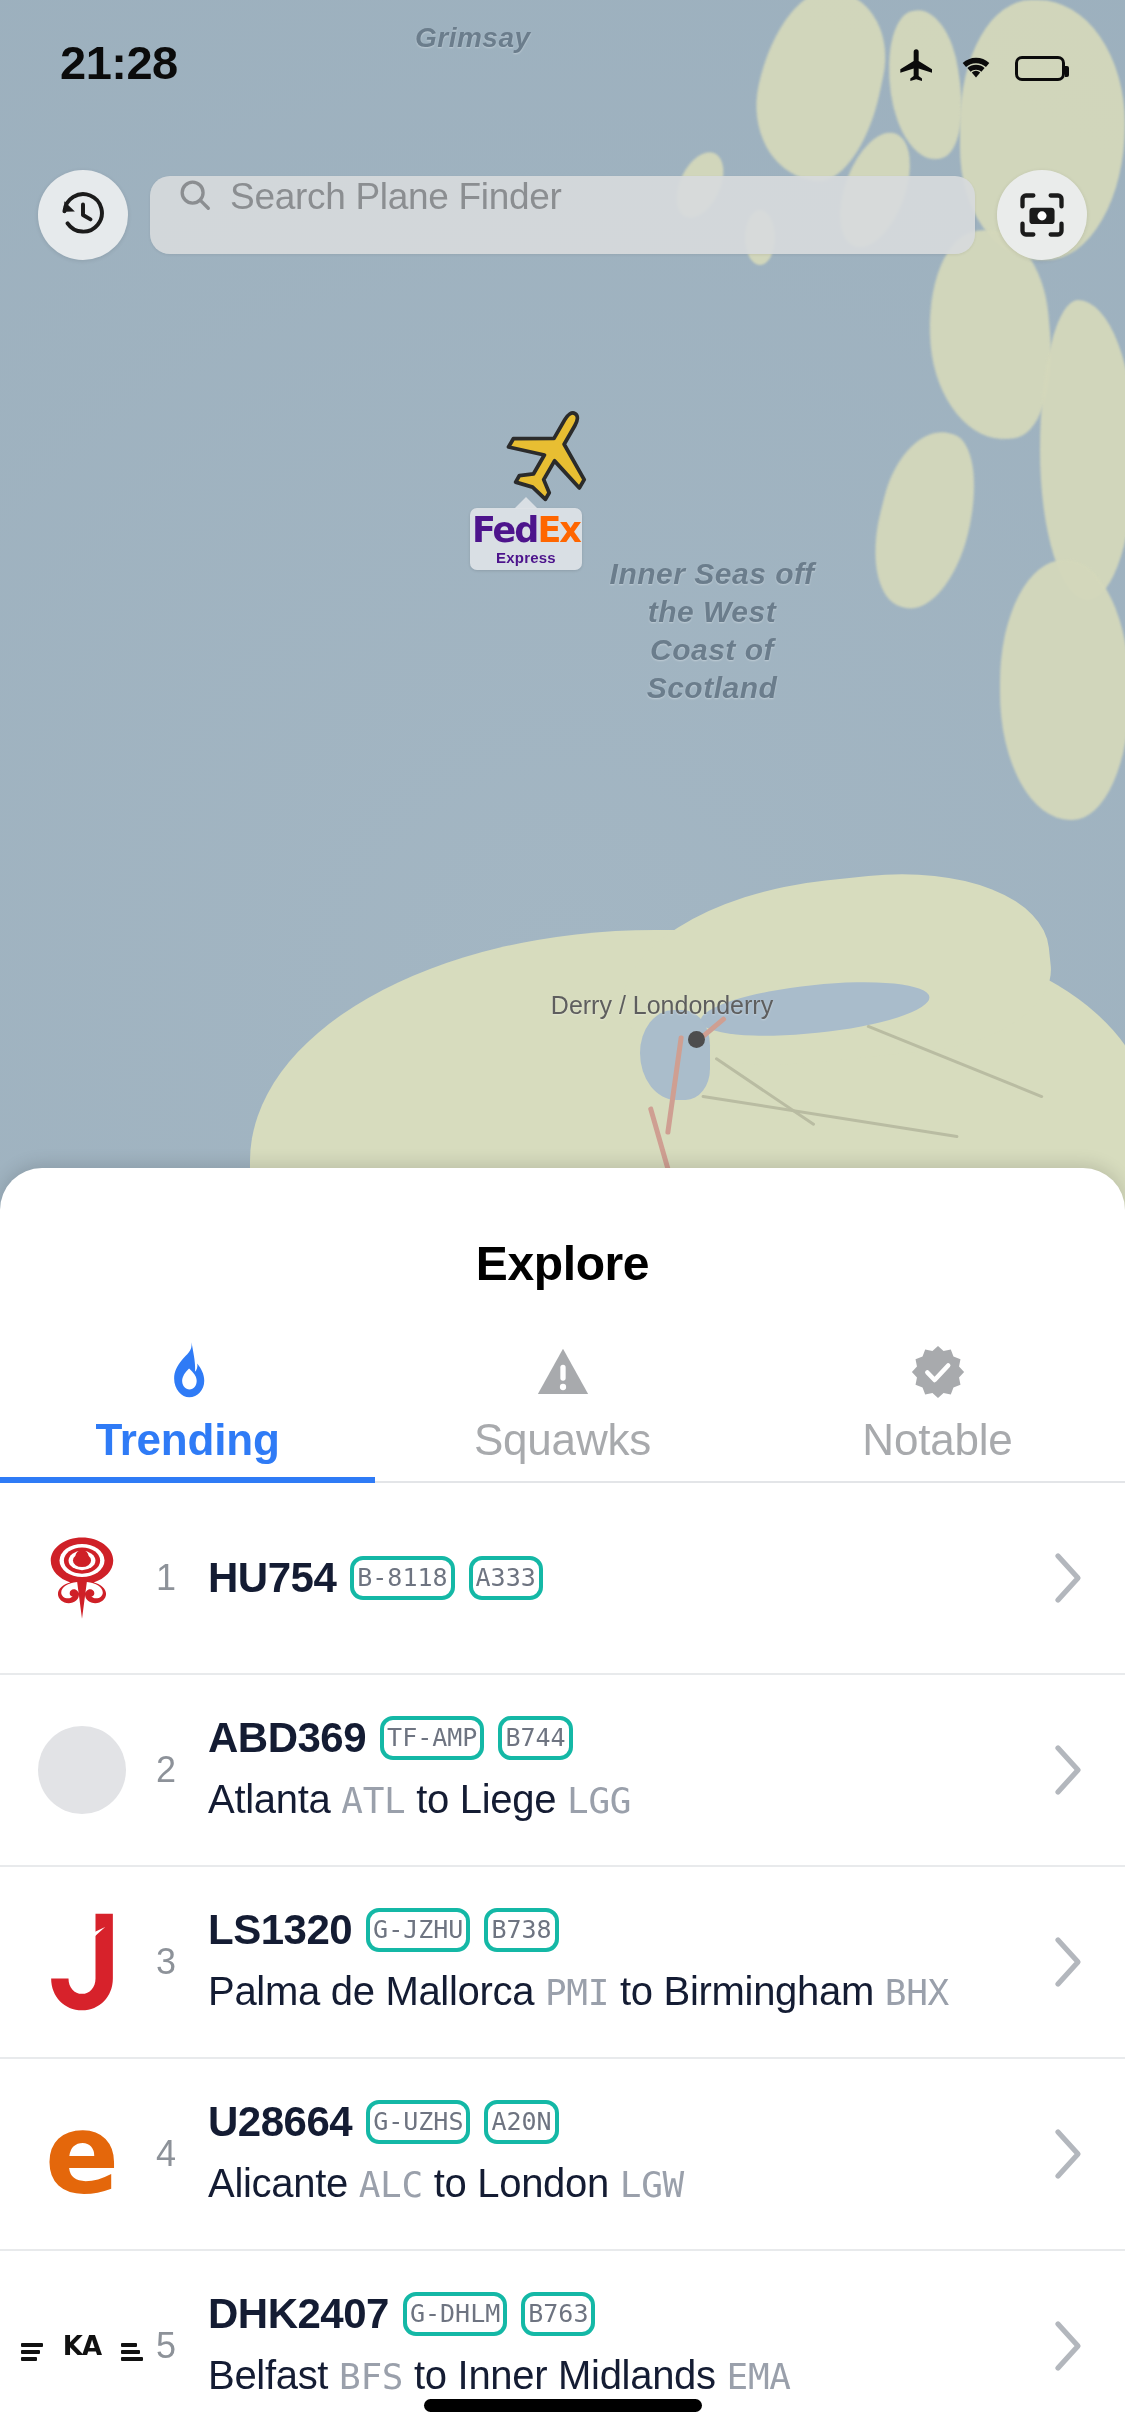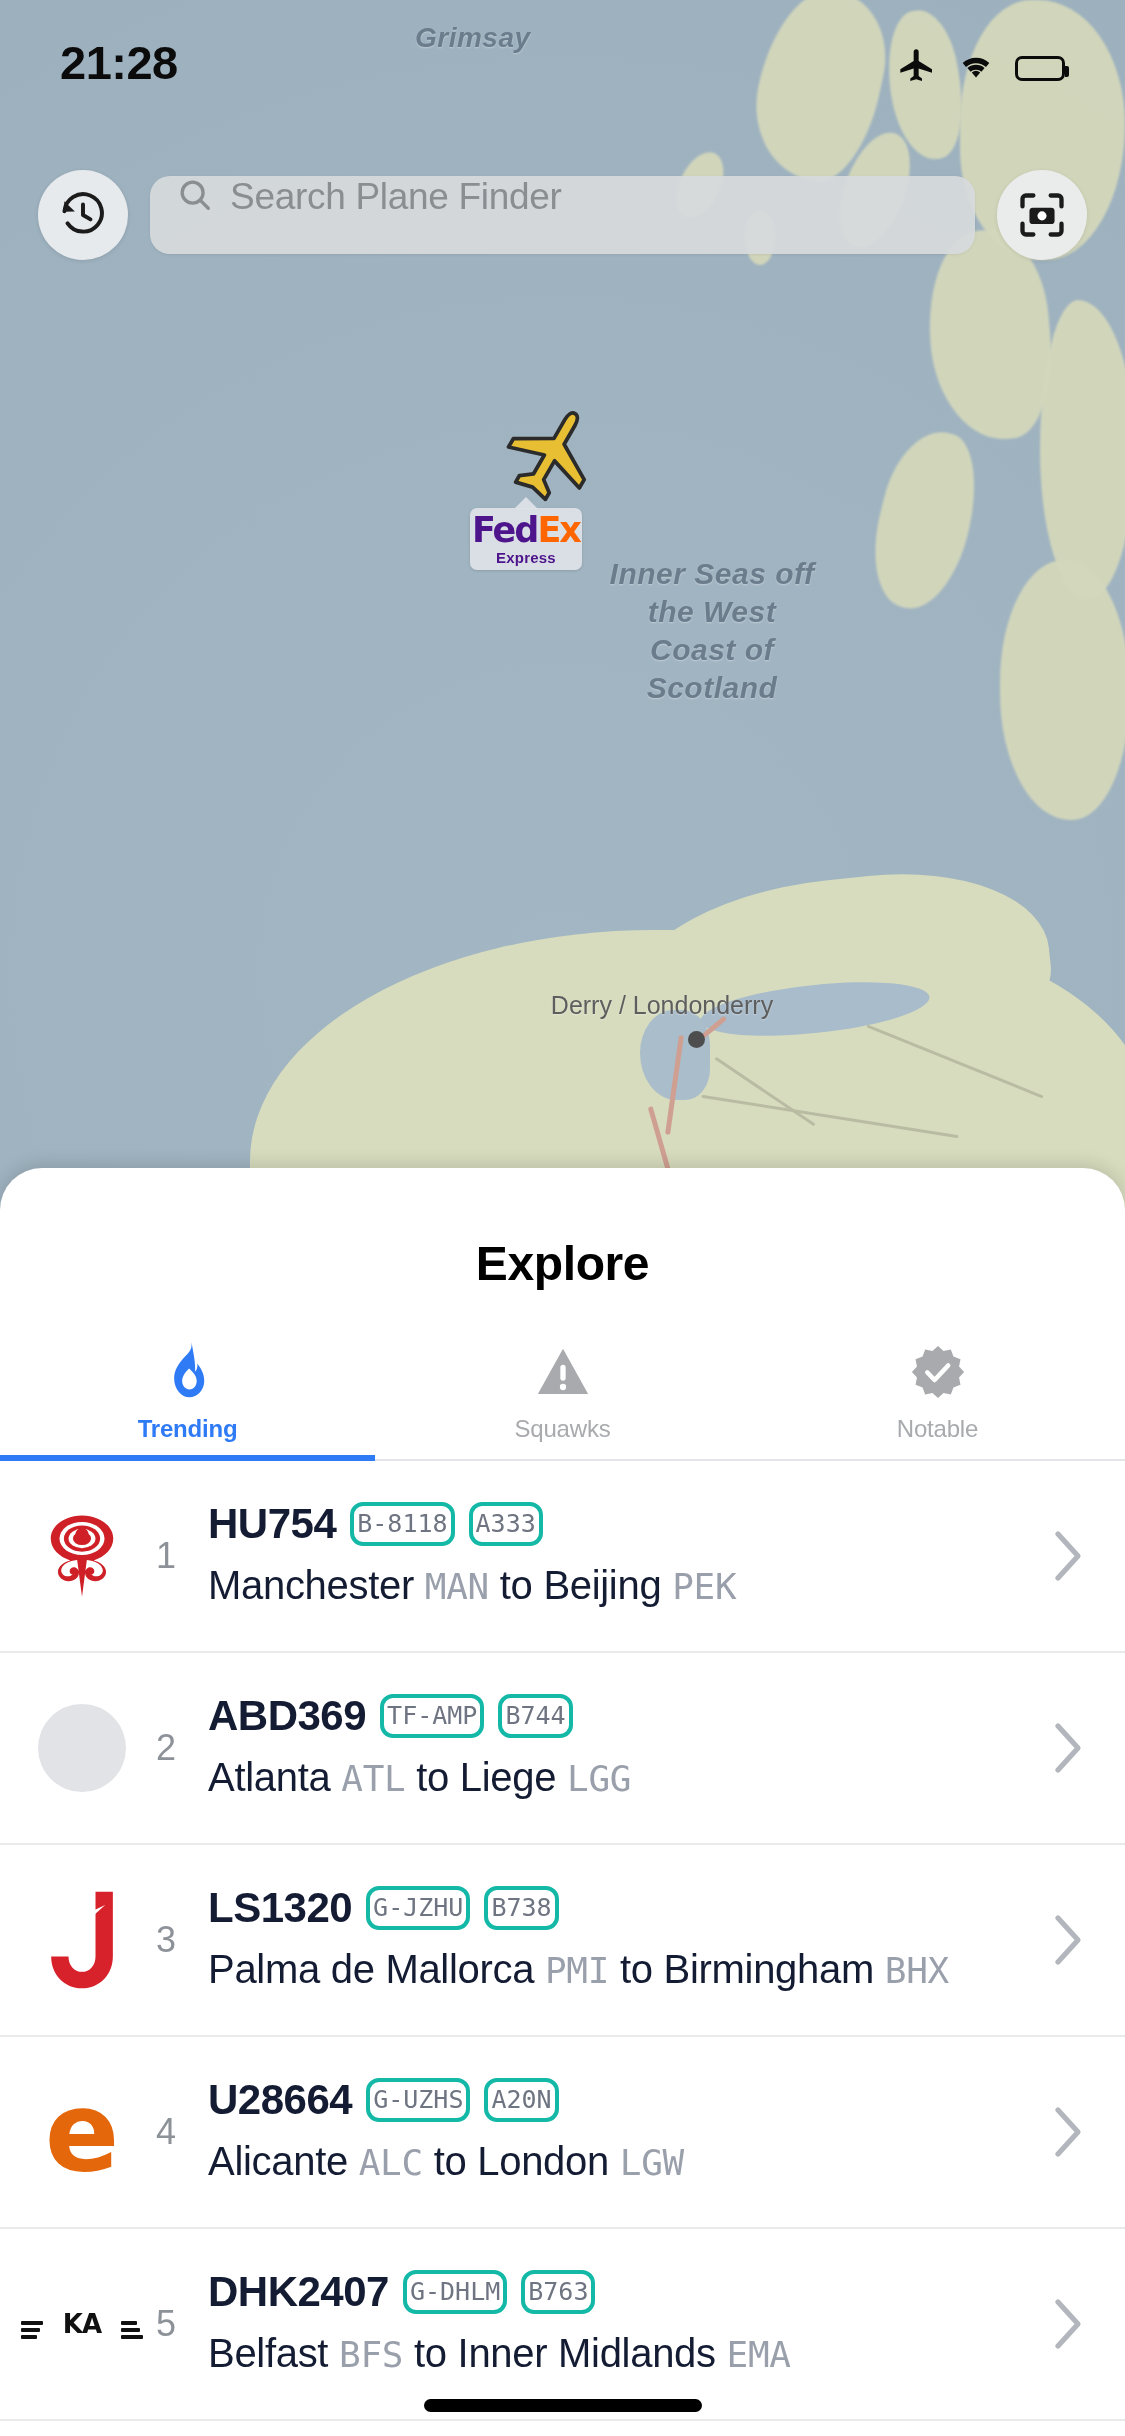--- a/index.html
+++ b/index.html
@@ -210,21 +210,21 @@
     display:flex; margin-top:48px;
     border-bottom:2px solid #e3e5e8;
   }
   .tab {
     flex:1 1 0;
     display:flex; flex-direction:column; align-items:center;
     padding-bottom:16px;
     position:relative;
   }
   .tab-label {
-    font-size:24px; margin-top:14px; letter-spacing:-.2px;
+    font-size:44px; margin-top:14px; letter-spacing:-.2px;
   }
   .tab.active .tab-label { color:#2F7BF6; font-weight:600; }
   .tab:not(.active) .tab-label { color:#a8aaad; }
   .tab.active:after {
     content:""; position:absolute; left:0; right:0; bottom:-2px;
     height:6px; background:#2F7BF6;
   }
   .tab-icon { height:62px; display:flex; align-items:flex-end; }
 
   
@@ -457,27 +457,20 @@
           <circle cx="32" cy="18" r="3.6" fill="#CF2027"></circle>
         </svg>
       </div>
       <div class="row-rank">1</div>
       <div class="row-body">
         <div class="row-line1">
           <span class="flight-code">HU754</span>
           <span class="tag">B-8118</span>
           <span class="tag">A333</span>
         </div>
-        <div class="row-line2">
-          <span>Manchester</span>
-          <span class="iata">MAN</span>
-          <span>to</span>
-          <span>Beijing</span>
-          <span class="iata">PEK</span>
-        </div>
       </div>
       <div class="chevron">
         <svg width="34" height="56" viewBox="0 0 16 28" fill="none" stroke="#b3b7bd" stroke-width="2.6" stroke-linecap="round" stroke-linejoin="round">
           <polyline points="3,3 13,14 3,25"></polyline>
         </svg>
       </div>
     </div>
 
     <div class="flight-row">
       <div class="row-logo">

